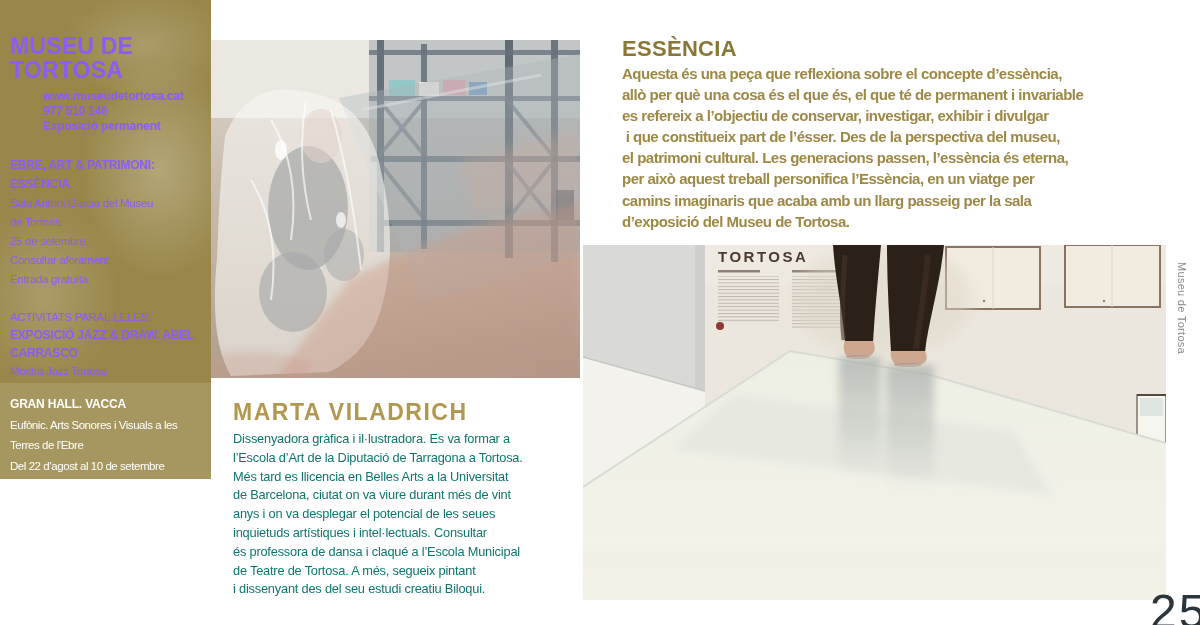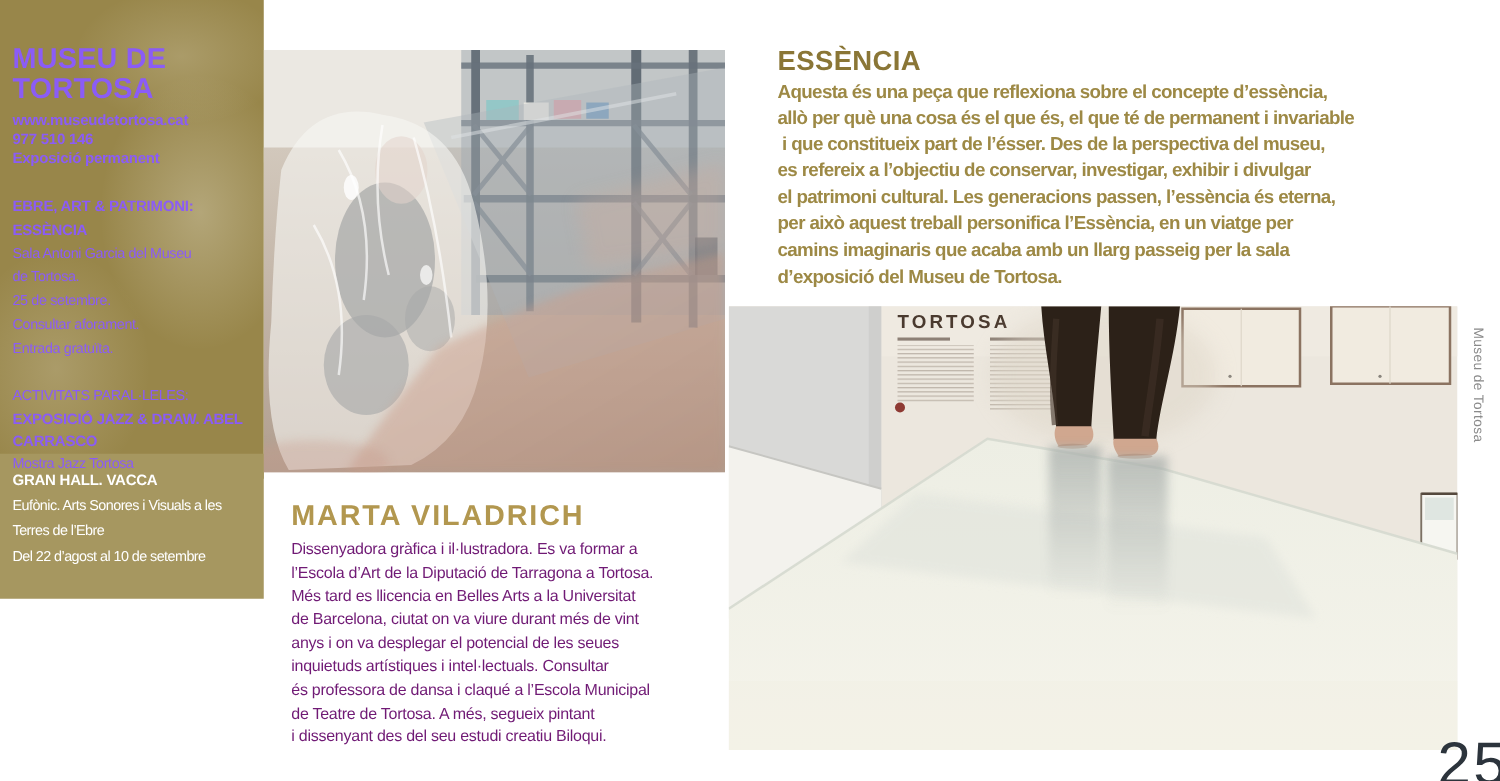--- a/index.html
+++ b/index.html
@@ -4,29 +4,29 @@
 <style>
   html,body{margin:0;padding:0;background:#ffffff;}
   .page{
     position:relative;width:1200px;height:625px;background:#ffffff;
     overflow:hidden;font-family:"Liberation Sans",sans-serif;
   }
 
   
   .sidebar{position:absolute;left:0;top:0;width:211px;height:479px;}
   .sidebar-main{position:absolute;left:0;top:0;right:0;height:383px;background:#98864a;overflow:hidden;}
-  .sidebar-bottom{position:absolute;left:0;bottom:0;right:0;height:116px;background:#a69760;overflow:hidden;}
+  .sidebar-bottom{position:absolute;left:0;bottom:0;right:0;height:96px;background:#a69760;overflow:hidden;}
   .ghost{position:absolute;border-radius:50%;pointer-events:none;}
   .g1{left:80px;top:60px;width:160px;height:220px;background:radial-gradient(closest-side,rgba(242,239,228,.30),rgba(242,239,228,0));}
   .g2{left:-30px;top:200px;width:150px;height:190px;background:radial-gradient(closest-side,rgba(236,230,214,.22),rgba(236,230,214,0));}
   .g3{left:60px;top:-10px;width:170px;height:110px;background:radial-gradient(closest-side,rgba(244,240,228,.20),rgba(244,240,228,0));}
   .sidebar-content{position:absolute;left:0;top:0;right:0;padding:34px 6px 0 10px;color:#8b5cf6;}
   .sidebar-content div{white-space:nowrap;}
   .s-title{font-size:23px;font-weight:bold;line-height:24px;letter-spacing:.2px;}
-  .s-contact{margin-top:7px;font-size:12px;font-weight:bold;line-height:15px;letter-spacing:-.2px;}
+  .s-contact{margin-top:7px;font-size:12px;font-weight:bold;line-height:15px;letter-spacing:-.2px;margin-left:33px;}
   .s-block1{margin-top:22px;font-size:11.5px;line-height:19px;letter-spacing:-.3px;}
   .s-block2{margin-top:19px;font-size:11.5px;line-height:18px;letter-spacing:-.3px;}
   .s-bottom-content{padding:11px 4px 0 10px;color:#ffffff;font-size:11.5px;line-height:20.5px;letter-spacing:-.45px;}
   .s-bottom-content div{white-space:nowrap;}
   .bld{font-weight:bold;font-size:12px;letter-spacing:-.2px;}
 
   
   .photo1{position:absolute;left:211px;top:40px;width:369px;height:338px;}
   .photo2{position:absolute;left:583px;top:245px;width:583px;height:355px;}
   .photo1 svg,.photo2 svg{display:block;}
@@ -34,21 +34,21 @@
   
   .essencia-heading{position:absolute;left:622px;top:36px;font-size:22px;font-weight:bold;
     color:#8a7636;letter-spacing:.3px;white-space:nowrap;}
   .essencia-body{position:absolute;left:622px;top:63px;font-size:15px;font-weight:bold;
     color:#9d8945;line-height:21.1px;letter-spacing:-.5px;}
   .essencia-body div{white-space:pre;}
 
   
   .marta-heading{position:absolute;left:233px;top:399px;font-size:23px;font-weight:700;
     color:#b2974f;letter-spacing:1.5px;white-space:nowrap;}
-  .marta-body{position:absolute;left:233px;top:430px;font-size:12.8px;color:#701a75;
+  .marta-body{position:absolute;left:233px;top:430px;font-size:12.8px;color:#0f766e;
     line-height:18.8px;letter-spacing:-.2px;}
   .marta-body div{white-space:nowrap;}
 
   
   .vertical-label{position:absolute;left:1176px;top:262px;writing-mode:vertical-rl;
     font-size:11px;color:#8a8a8a;letter-spacing:.3px;white-space:nowrap;}
   .page-number{position:absolute;left:1150px;top:588px;font-size:48px;line-height:1;
     color:#2c343c;letter-spacing:2px;}
 </style>
 </head>
@@ -234,22 +234,22 @@
       <rect x="256" y="112" width="42" height="120" fill="url(#reflG)" opacity=".75" filter="url(#psoft)"></rect>
       <rect x="303" y="120" width="48" height="125" fill="url(#reflG)" opacity=".75" filter="url(#psoft)"></rect>
       <rect x="0" y="300" width="583" height="55" fill="#f2f0e4" opacity=".5"></rect>
     </svg>
   </div>
 
   <div class="essencia-heading">ESSÈNCIA</div>
   <div class="essencia-body">
     <div>Aquesta és una peça que reflexiona sobre el concepte d’essència,</div>
     <div>allò per què una cosa és el que és, el que té de permanent i invariable</div>
+    <div>es refereix a l’objectiu de conservar, investigar, exhibir i divulgar</div>
     <div> i que constitueix part de l’ésser. Des de la perspectiva del museu,</div>
-    <div>es refereix a l’objectiu de conservar, investigar, exhibir i divulgar</div>
     <div>el patrimoni cultural. Les generacions passen, l’essència és eterna,</div>
     <div>per això aquest treball personifica l’Essència, en un viatge per</div>
     <div>camins imaginaris que acaba amb un llarg passeig per la sala</div>
     <div>d’exposició del Museu de Tortosa.</div>
   </div>
 
   <div class="marta-heading">MARTA VILADRICH</div>
   <div class="marta-body">
     <div>Dissenyadora gràfica i il·lustradora. Es va formar a</div>
     <div>l’Escola d’Art de la Diputació de Tarragona a Tortosa.</div>

